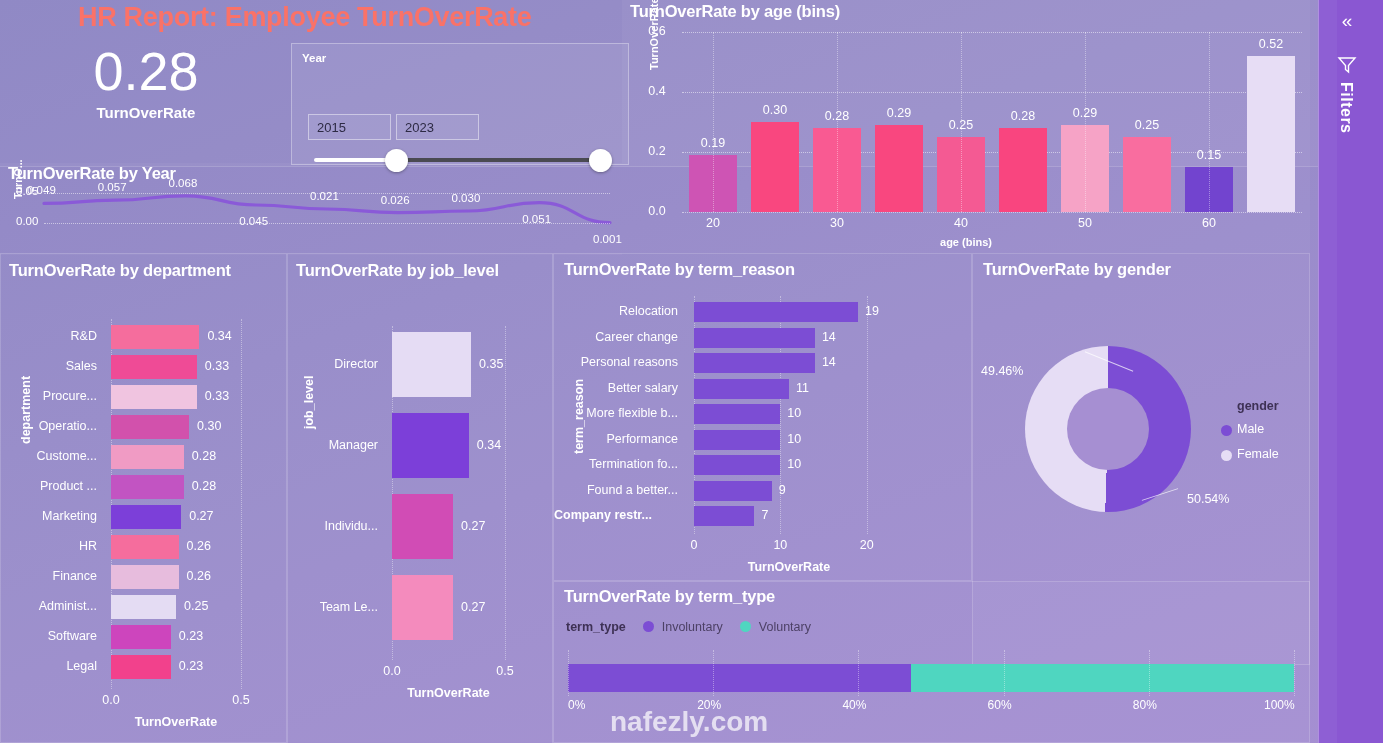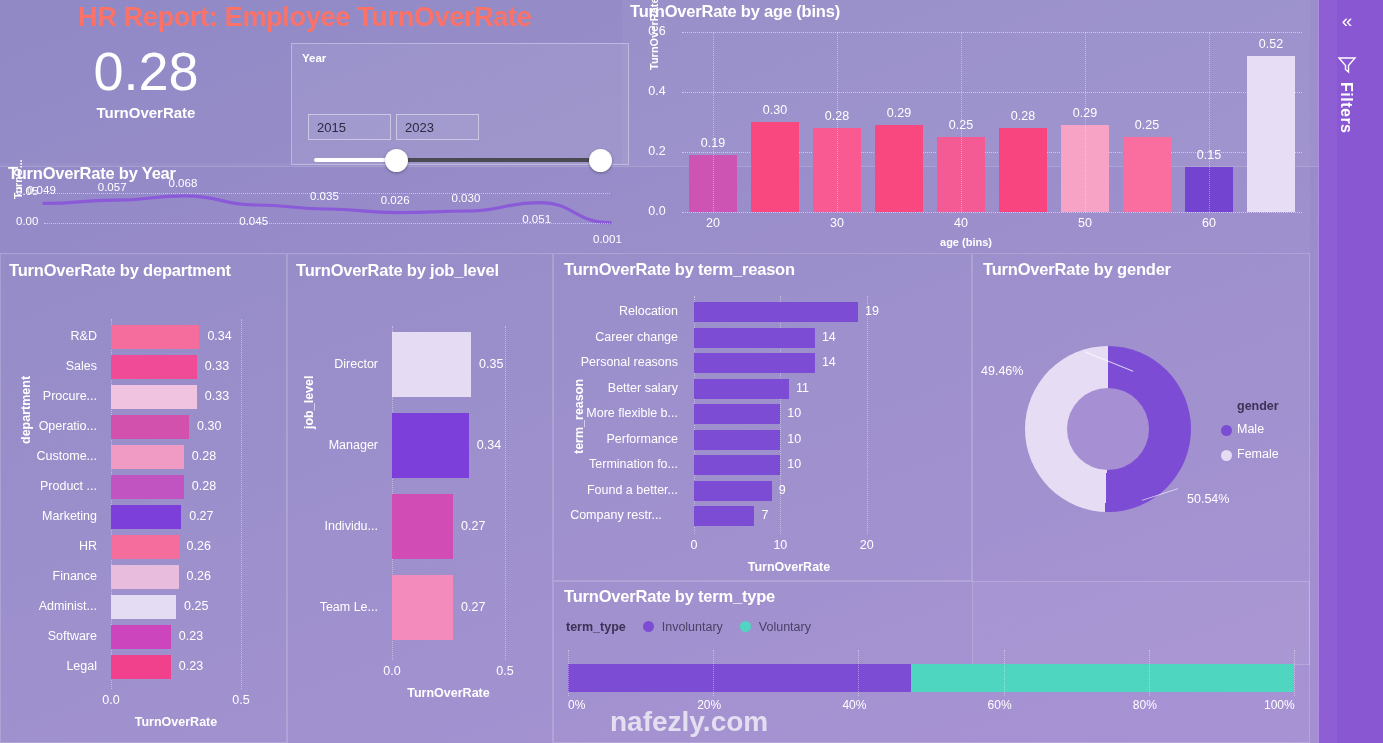--- a/index.html
+++ b/index.html
@@ -192,21 +192,21 @@
         </svg>
         <div class="ygrid" style="top: 30px;"></div>
         <div class="ygrid" style="top: 0px;"></div>
       </div>
   <div class="yr-ytick" style="top: 52px;">0.00</div>
       <div class="yr-ytick" style="top: 22px;">0.05</div>
       <div class="yr-dl" style="left: 27px; top: 21.4px;">0.049</div>
       <div class="yr-dl" style="left: 97.75px; top: 18.2px;">0.057</div>
       <div class="yr-dl" style="left: 168.5px; top: 13.8px;">0.068</div>
       <div class="yr-dl" style="left: 239.25px; top: 52px;">0.045</div>
-      <div class="yr-dl" style="left: 310px; top: 27px;">0.035</div>
+      <div class="yr-dl" style="left: 310px; top: 27px;">0.021</div>
       <div class="yr-dl" style="left: 380.75px; top: 30.6px;">0.026</div>
       <div class="yr-dl" style="left: 451.5px; top: 29px;">0.030</div>
       <div class="yr-dl" style="left: 522.25px; top: 49.6px;">0.051</div>
       <div class="yr-dl" style="left: 593px; top: 69.6px;">0.001</div>
     </div>
 
   <div class="panel" id="dept-panel">
     <div class="ptitle hb-title">TurnOverRate by department</div>
   <div class="hb-yaxis-title" style="left: 18px; top: 190px;">department</div>
       <div class="vgrid" style="left: 110px; top: 65px; height: 370px;"></div>
@@ -300,21 +300,21 @@
       <div class="tr-val" style="left: 233.364px; top: 152px;">10</div>
       <div class="tr-cat" style="left: 0px; width: 132px; text-align: right; top: 177.5px; right: auto;">Performance</div>
       <div class="tr-bar" style="left: 140px; top: 175.5px; width: 86.3636px; background: rgb(124, 77, 212);"></div>
       <div class="tr-val" style="left: 233.364px; top: 177.5px;">10</div>
       <div class="tr-cat" style="left: 0px; width: 132px; text-align: right; top: 203px; right: auto;">Termination fo...</div>
       <div class="tr-bar" style="left: 140px; top: 201px; width: 86.3636px; background: rgb(124, 77, 212);"></div>
       <div class="tr-val" style="left: 233.364px; top: 203px;">10</div>
       <div class="tr-cat" style="left: 0px; width: 132px; text-align: right; top: 228.5px; right: auto;">Found a better...</div>
       <div class="tr-bar" style="left: 140px; top: 226.5px; width: 77.7273px; background: rgb(124, 77, 212);"></div>
       <div class="tr-val" style="left: 224.727px; top: 228.5px;">9</div>
-      <div class="tr-cat" style="left: 0px; width: 132px; text-align: center; top: 254px; right: auto;">Company restr...</div>
+      <div class="tr-cat" style="left: 0px; width: 132px; text-align: left; top: 254px; right: auto; font-weight: bold;">Company restr...</div>
       <div class="tr-bar" style="left: 140px; top: 252px; width: 60.4545px; background: rgb(124, 77, 212);"></div>
       <div class="tr-val" style="left: 207.455px; top: 254px;">7</div>
       <div class="hb-axtitle" style="left: 80px; width: 310px; top: 305.5px;">TurnOverRate</div>
     </div>
 
   <div class="panel" id="gender-panel">
     <div class="ptitle" id="gender-title">TurnOverRate by gender</div>
     <div id="donut">
       <div id="donut-hole"></div>
     </div>

